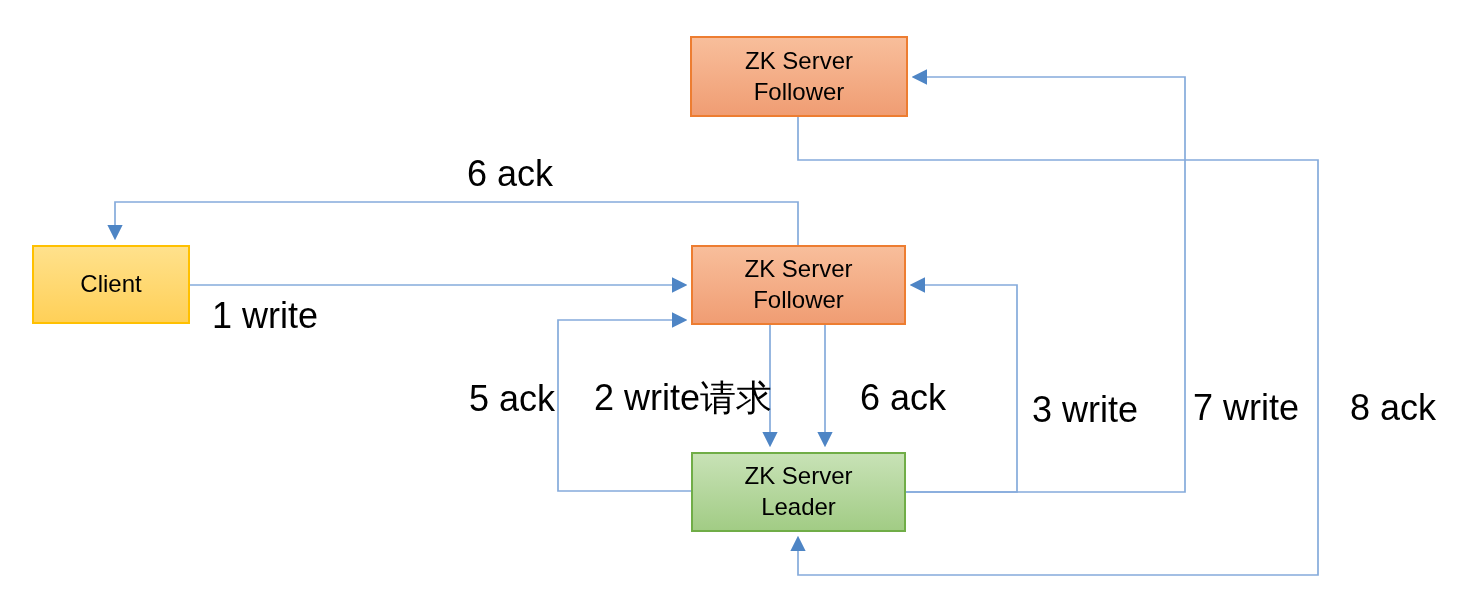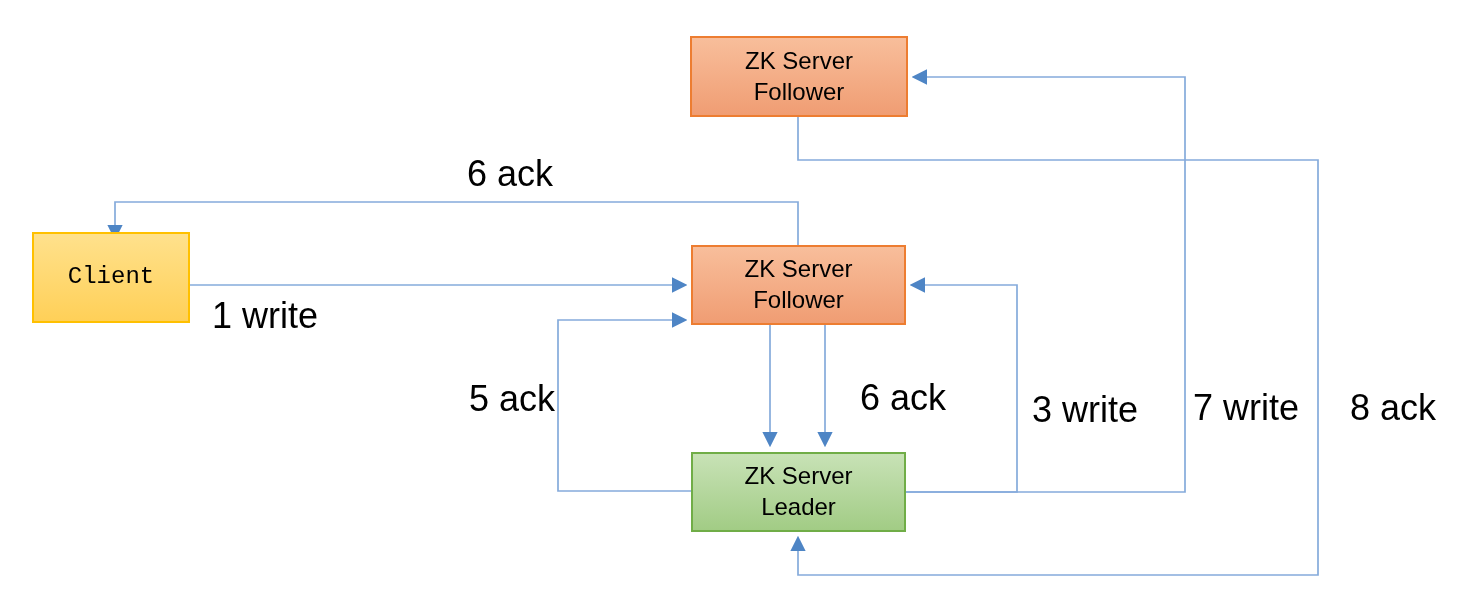--- a/index.html
+++ b/index.html
@@ -63,21 +63,21 @@
   }
   .node-client {
     background: linear-gradient(180deg, var(--client-fill-top), var(--client-fill-bottom));
     border: 2px solid var(--client-border);
   }
   .node-leader {
     background: linear-gradient(180deg, var(--leader-fill-top), var(--leader-fill-bottom));
     border: 2px solid var(--leader-border);
   }
   .node-follower-top { left: 690px; top: 36px;  width: 218px; height: 81px; }
-  .node-client-box   { left: 32px;  top: 232px; width: 158px; height: 91px; font-family: Liberation Mono, monospace; }
+  .node-client-box   { left: 32px;  top: 245px; width: 158px; height: 79px; }
   .node-follower-mid { left: 691px; top: 245px; width: 215px; height: 80px; }
   .node-leader-box   { left: 691px; top: 452px; width: 215px; height: 80px; }
   .edge-label {
     position: absolute;
     transform: translate(-50%, -50%);
     font-size: 36px;
     color: var(--text-color);
     white-space: nowrap;
   }
   .lbl-ack6   { left: 510px;  top: 174px; }
@@ -125,18 +125,19 @@
 
   <div class="node node-follower node-follower-mid">ZK Server
 Follower</div>
 
   <div class="node node-leader node-leader-box">ZK Server
 Leader</div>
 
   <span class="edge-label lbl-ack6">6 ack</span>
   <span class="edge-label lbl-write1">1 write</span>
   <span class="edge-label lbl-ack5">5 ack</span>
+  <span class="edge-label lbl-write2">2 write请求</span>
   <span class="edge-label lbl-ack4">6 ack</span>
   <span class="edge-label lbl-write3">3 write</span>
   <span class="edge-label lbl-write7">7 write</span>
   <span class="edge-label lbl-ack8">8 ack</span>
 
 </div>
 
 </body></html>

